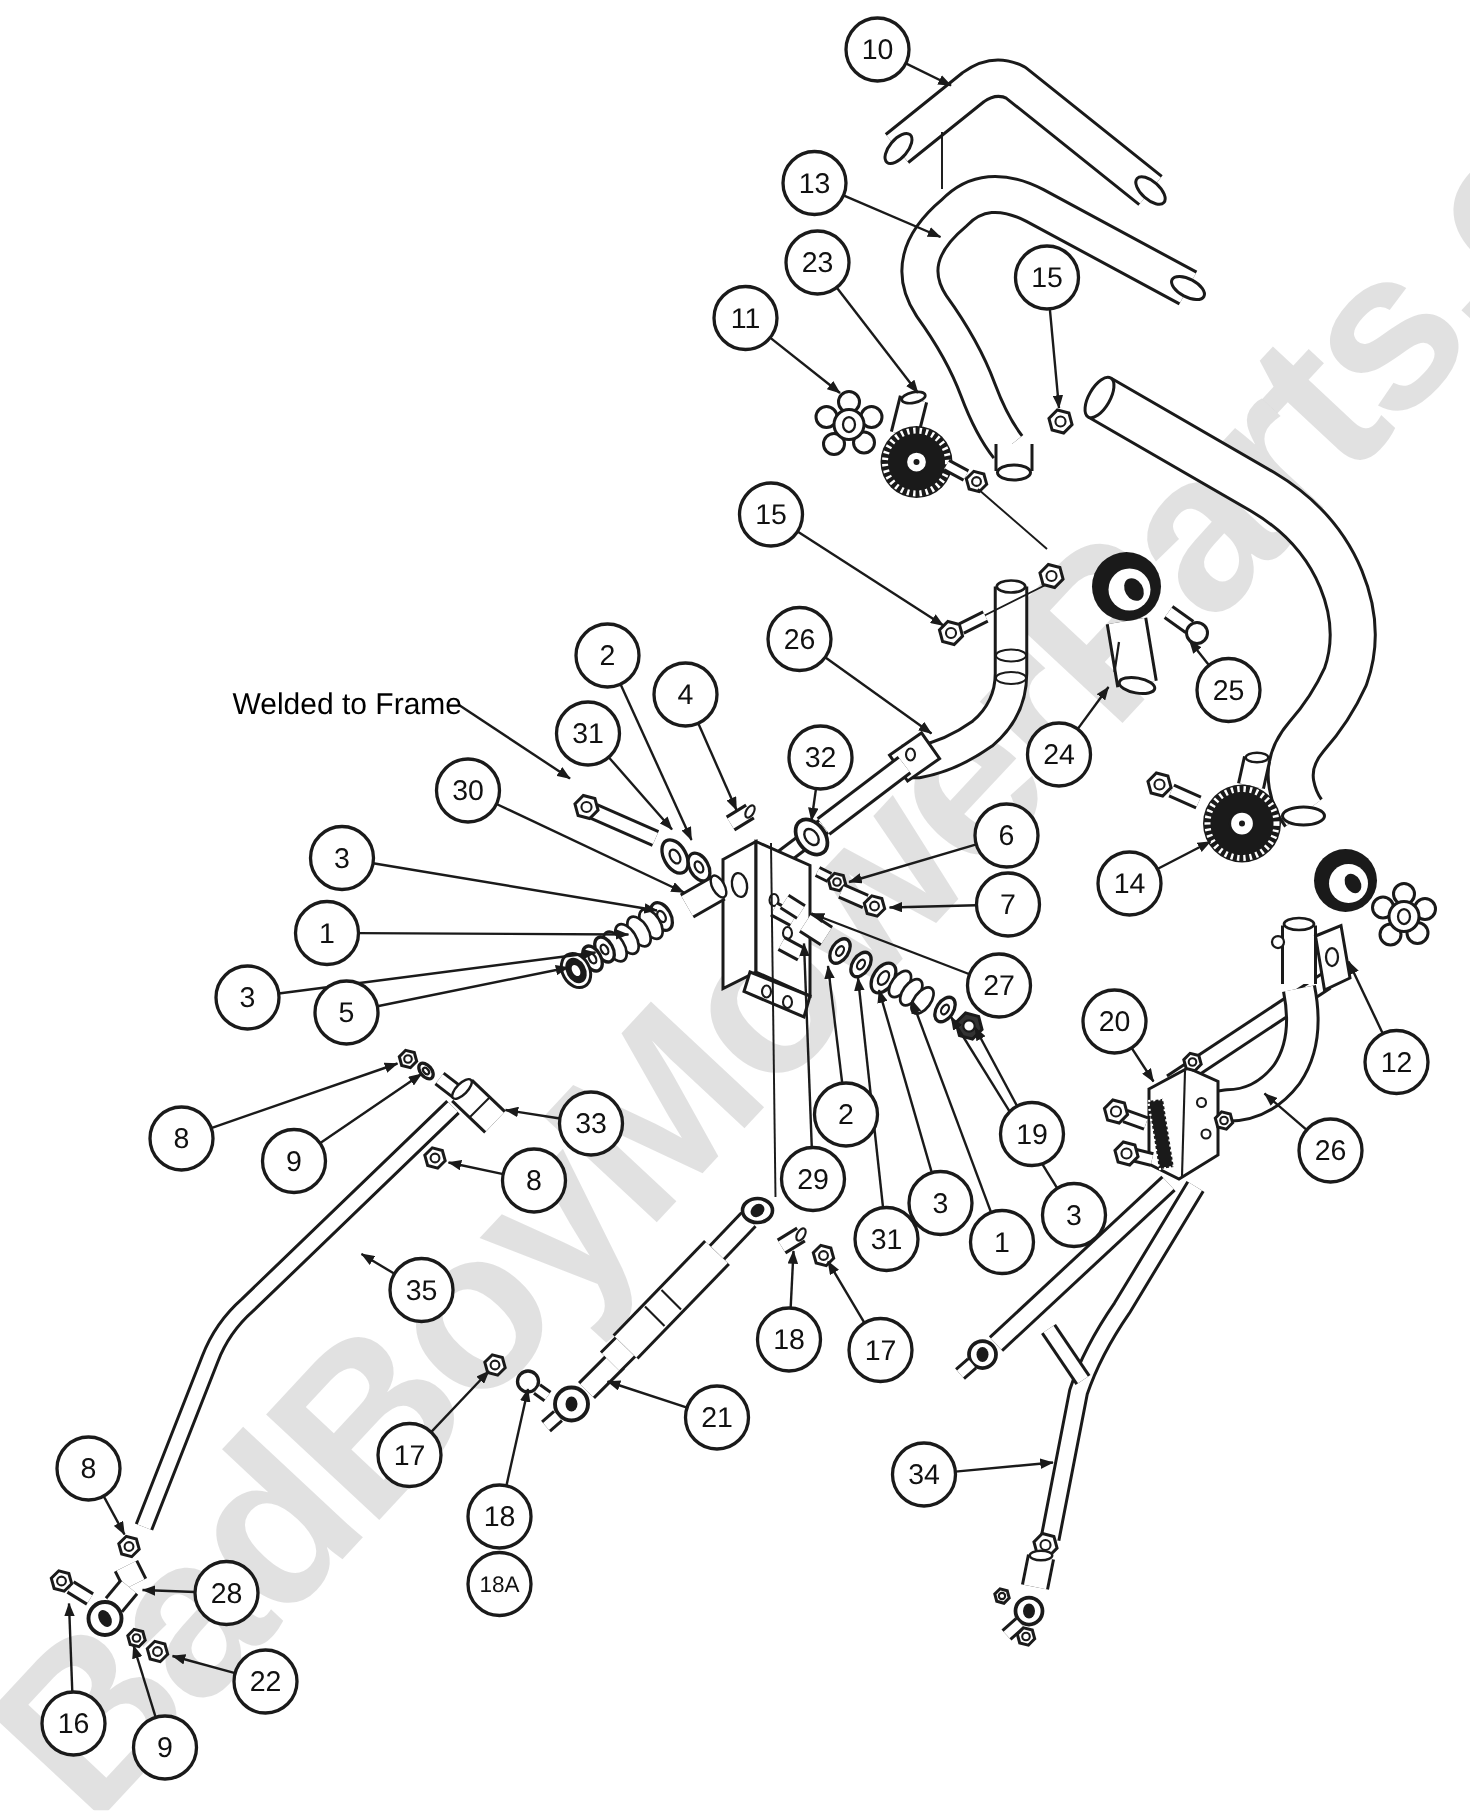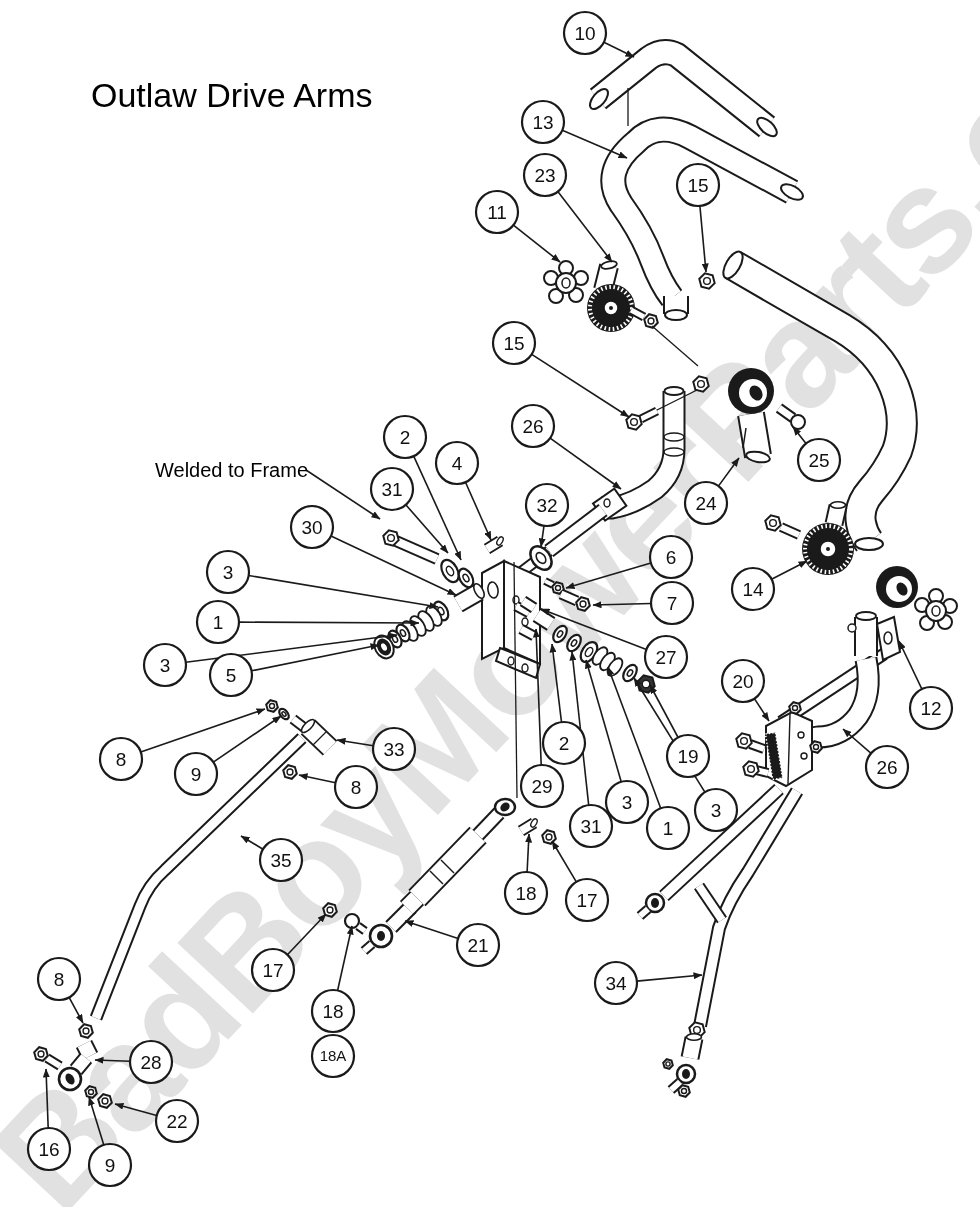--- a/index.html
+++ b/index.html
@@ -16,21 +16,20 @@
   .leader{stroke:#1a1a1a;stroke-width:1.6;fill:none;}
   .thin{stroke:#1a1a1a;stroke-width:1.3;fill:none;}
 </style>
 </head>
 <body>
 
 <div class="stage">
 
   <div class="watermark">BadBoyMowerParts.com</div>
 
-  <div class="title">Outlaw Drive Arms</div>
 
   <div class="frame-note">Welded to Frame</div>
 
   <svg class="diagram" width="980" height="1207" viewBox="0 0 980 1207">
     <defs>
       <marker id="arr" markerWidth="9" markerHeight="7" refX="8.5" refY="3.5" orient="auto" markerUnits="userSpaceOnUse">
         <path d="M0,0 L9,3.5 L0,7 Z" fill="#1a1a1a"></path>
       </marker>
     </defs>
 

